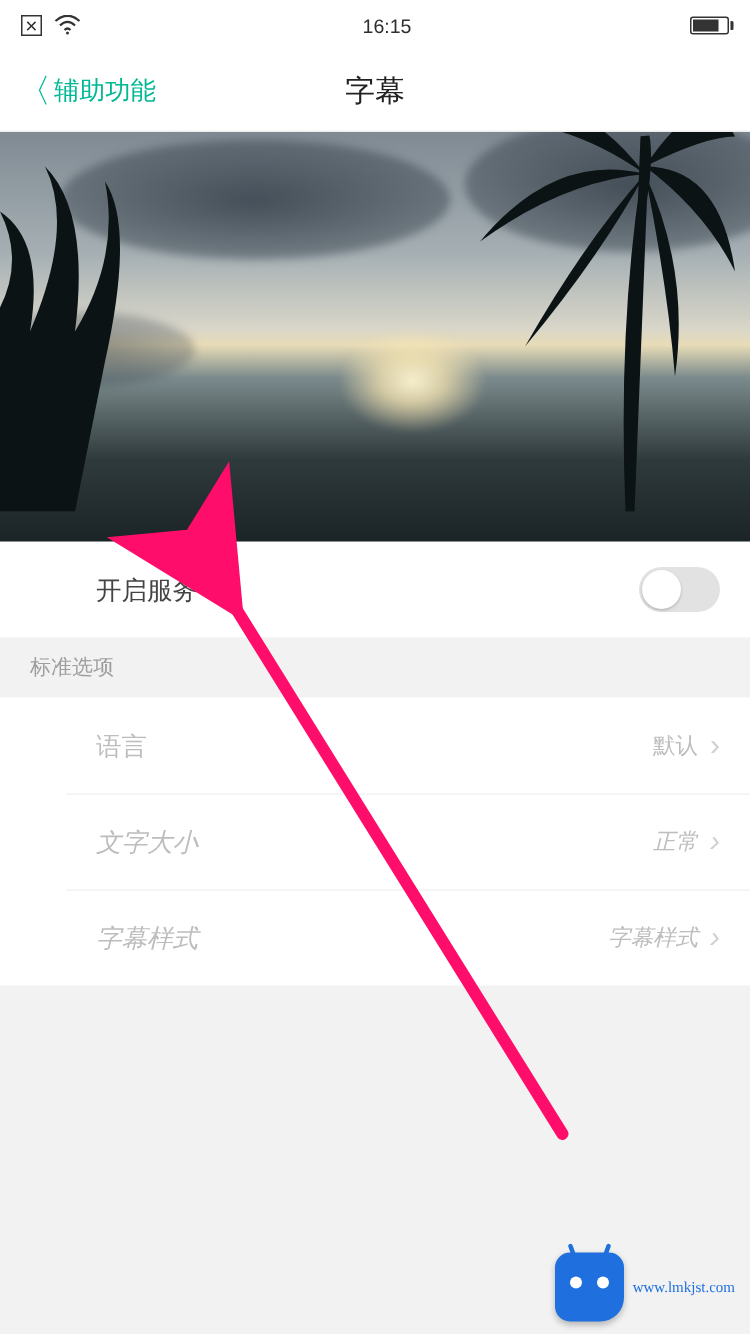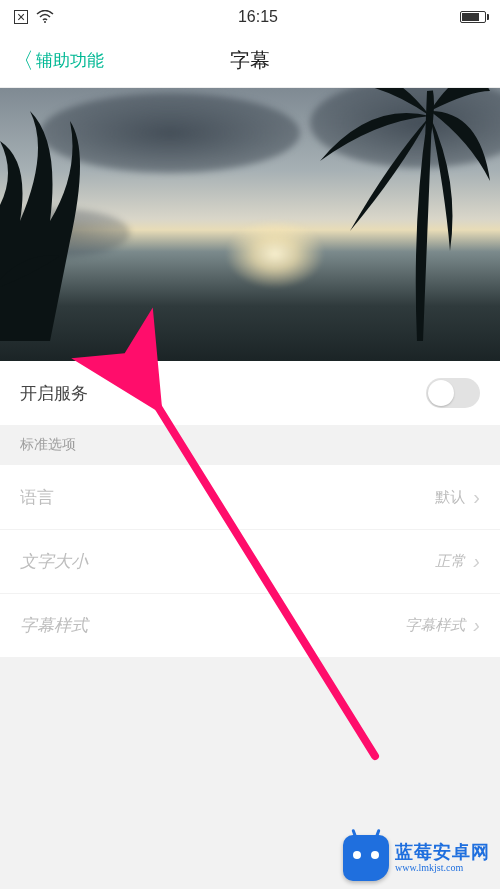--- a/index.html
+++ b/index.html
@@ -2,21 +2,21 @@
 <html><head>
   <meta charset="utf-8">
   <style>
     * { box-sizing: border-box; margin: 0; padding: 0; }
     html, body { height: 100%; width: 500px; overflow: hidden; }
     body { font-family: -apple-system, "Helvetica Neue", Arial, "PingFang SC", sans-serif; background: #f2f2f2; color: #222; position: relative; }
 
     
     .status-bar { height: 34px; display: flex; align-items: center; justify-content: space-between; padding: 0 14px; background: #fff; font-size: 14px; color: #2f2f2f; }
     .status-left { display: flex; align-items: center; gap: 8px; }
-    .status-center { position: absolute; left: 16px; right: 0; text-align: center; font-size: 16px; pointer-events: none; }
+    .status-center { position: absolute; left: 16px; right: 0; text-align: center; font-size: 13px; pointer-events: none; }
     .status-right { display: flex; align-items: center; }
     .battery { width: 26px; height: 12px; border: 1.5px solid #333; border-radius: 2px; position: relative; }
     .battery:after { content: ""; position: absolute; right: -4px; top: 2px; width: 2px; height: 6px; background: #333; border-radius: 0 1px 1px 0; }
     .battery-fill { position: absolute; left: 1px; top: 1px; bottom: 1px; width: 70%; background: #333; }
 
     
     .nav { height: 54px; display: flex; align-items: center; justify-content: center; background: #fff; position: relative; border-bottom: 1px solid #eee; }
     .back { position: absolute; left: 12px; display: flex; align-items: center; color: #00b894; font-size: 17px; }
     .back .chev { font-size: 22px; margin-right: 2px; line-height: 1; }
     .title { font-size: 20px; color: #222; font-family: Liberation Mono, monospace; }
@@ -26,21 +26,21 @@
     .sun { position: absolute; left: 45%; top: 48%; width: 100px; height: 70px; background: radial-gradient(ellipse at center, rgba(255,245,210,0.95) 0%, rgba(255,235,180,0.7) 30%, rgba(255,235,180,0) 70%); border-radius: 50%; filter: blur(2px); }
     .cloud { position: absolute; background: radial-gradient(ellipse at center, rgba(60,70,80,0.9), rgba(60,70,80,0.3)); border-radius: 50%; filter: blur(3px); }
     .c1 { left: 40px; top: 5px; width: 260px; height: 80px; }
     .c2 { right: -30px; top: -10px; width: 220px; height: 90px; }
     .c3 { left: -20px; top: 120px; width: 150px; height: 50px; opacity: .6; }
     .palm { position: absolute; bottom: 20px; }
     .palm.left { left: -10px; width: 130px; height: 240px; }
     .palm.right { right: 10px; width: 170px; height: 280px; }
 
     
-    .rows { background: #fff; }
+    .rows { background: #fff; padding-left: 44px; }
     .row { height: 64px; display: flex; align-items: center; justify-content: space-between; padding: 0 20px; font-size: 17px; color: #444; }
     .row.disabled { color: #bdbdbd; }
     .row + .row { border-top: 1px solid #f2f2f2; font-style: italic; }
     .section-head { height: 40px; display: flex; align-items: center; padding: 0 20px; font-size: 14px; color: #9e9e9e; background: #f2f2f2; font-family: Liberation Mono, monospace; }
     .row-right { display: flex; align-items: center; gap: 8px; color: #bdbdbd; font-size: 15px; }
     .chev-r { color: #d0d0d0; font-size: 20px; }
 
     
     .toggle { width: 54px; height: 30px; background: #e2e2e2; border-radius: 15px; position: relative; }
     .toggle .knob { position: absolute; left: 2px; top: 2px; width: 26px; height: 26px; background: #fff; border-radius: 50%; box-shadow: 0 1px 2px rgba(0,0,0,0.2); }
@@ -153,16 +153,15 @@
   </defs>
   <line x1="375" y1="756" x2="150" y2="394" stroke="#ff0d6b" stroke-width="8" stroke-linecap="round" marker-end="url(#ah)"></line>
 </svg>
 
 <div class="watermark">
   <div class="wmlogo">
     <span class="ant l"></span>
       <span class="ant r"></span>
   </div>
   <div class="wmtxt">
-    <span class="t">蓝莓安卓网</span>
     <span class="u">www.lmkjst.com</span>
   </div>
 </div>
 
 </body></html>

